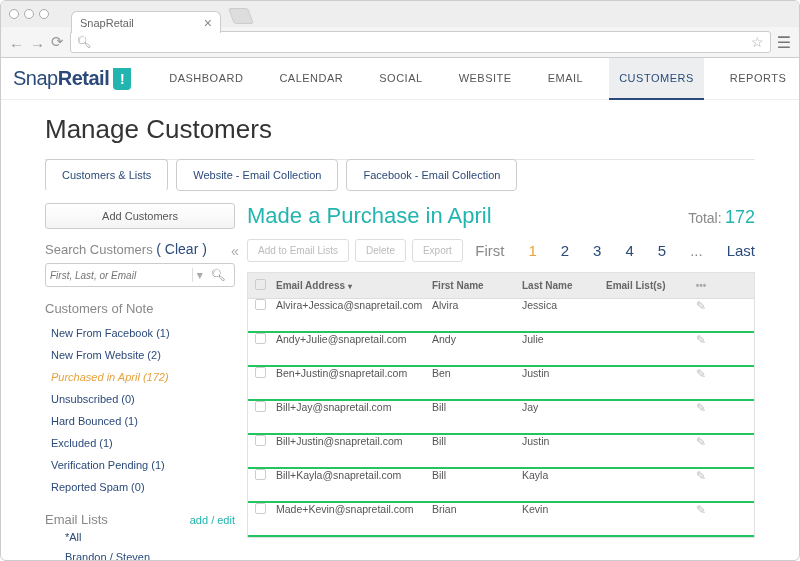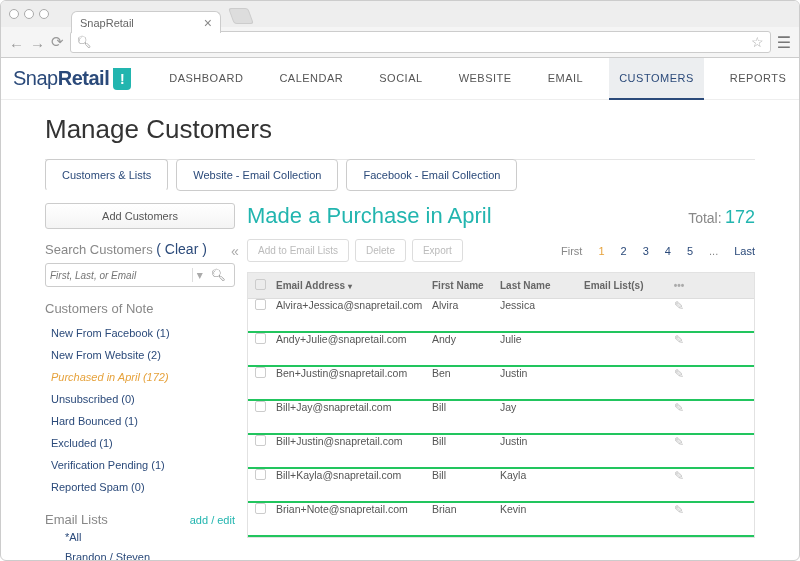--- a/index.html
+++ b/index.html
@@ -63,31 +63,31 @@
     .main-area { flex: 1; min-width: 0; }
     .collapse-arrow { color: #aaa; font-size: 14px; position: absolute; margin-left: -16px; margin-top: 40px; }
     .title-row { display: flex; justify-content: space-between; align-items: baseline; }
     .list-title { font-size: 22px; color: #22b5af; font-weight: 400; }
     .total-label { font-size: 14px; color: #888; font-weight: 300; }
     .total-num { color: #22b5af; font-size: 18px; }
 
     .actions-row { display: flex; align-items: center; margin: 10px 0; }
     .action-btns { display: flex; gap: 6px; }
     .act-btn { border: 1px solid #ddd; border-radius: 3px; background: #fff; padding: 5px 10px; font-size: 10px; color: #bbb; }
-    .pager { margin-left: auto; font-size: 11px; color: #888; display: flex; gap: 16px; align-items: flex-start; }
+    .pager { margin-left: auto; font-size: 15px; color: #888; display: flex; gap: 24px; align-items: flex-start; }
     .pager .pg { color: #2b4a7a; }
     .pager .pg.active { color: #e6a23c; }
     .pager .last { color: #2b4a7a; }
 
     
     .tbl { border: 1px solid #e2e2e2; }
     .tbl-head { display: flex; background: #ececec; border-bottom: 1px solid #ddd; height: 26px; align-items: center; font-size: 10px; color: #666; font-weight: bold; }
     .col-chk { width: 24px; text-align: center; }
     .col-email { width: 160px; padding-left: 4px; }
-    .col-fn { width: 68px; }
+    .col-fn { width: 90px; }
     .col-ln { width: 84px; }
     .col-el { width: 80px; }
     .col-act { width: 30px; text-align: center; color: #aaa; }
     .sort-caret { font-size: 8px; }
     .tbl-row { display: flex; border-bottom: 2px solid #22c55e; height: 34px; align-items: flex-start; font-size: 10.5px; color: #555; }
     .tbl-row .col-email { word-break: break-all; line-height: 1.2; padding-right: 8px; }
     .pencil { color: #bbb; font-size: 12px; }
     .chk { width: 11px; height: 11px; border: 1px solid #ccc; border-radius: 2px; display: inline-block; }
   </style>
 </head>
@@ -276,21 +276,21 @@
             <div class="tbl-row">
               <div class="col-chk"><span class="chk"></span></div>
               <div class="col-email">Bill+Kayla@snapretail.com</div>
               <div class="col-fn">Bill</div>
               <div class="col-ln">Kayla</div>
               <div class="col-el"></div>
               <div class="col-act"><span class="pencil">✎</span></div>
             </div>
             <div class="tbl-row">
               <div class="col-chk"><span class="chk"></span></div>
-              <div class="col-email">Brian+Note@snapretail.com</div>
+              <div class="col-email">Made+Kevin@snapretail.com</div>
               <div class="col-fn">Brian</div>
               <div class="col-ln">Kevin</div>
               <div class="col-el"></div>
               <div class="col-act"><span class="pencil">✎</span></div>
             </div>
           </div>
       </div>
     </section>
   </div>
 </div>

